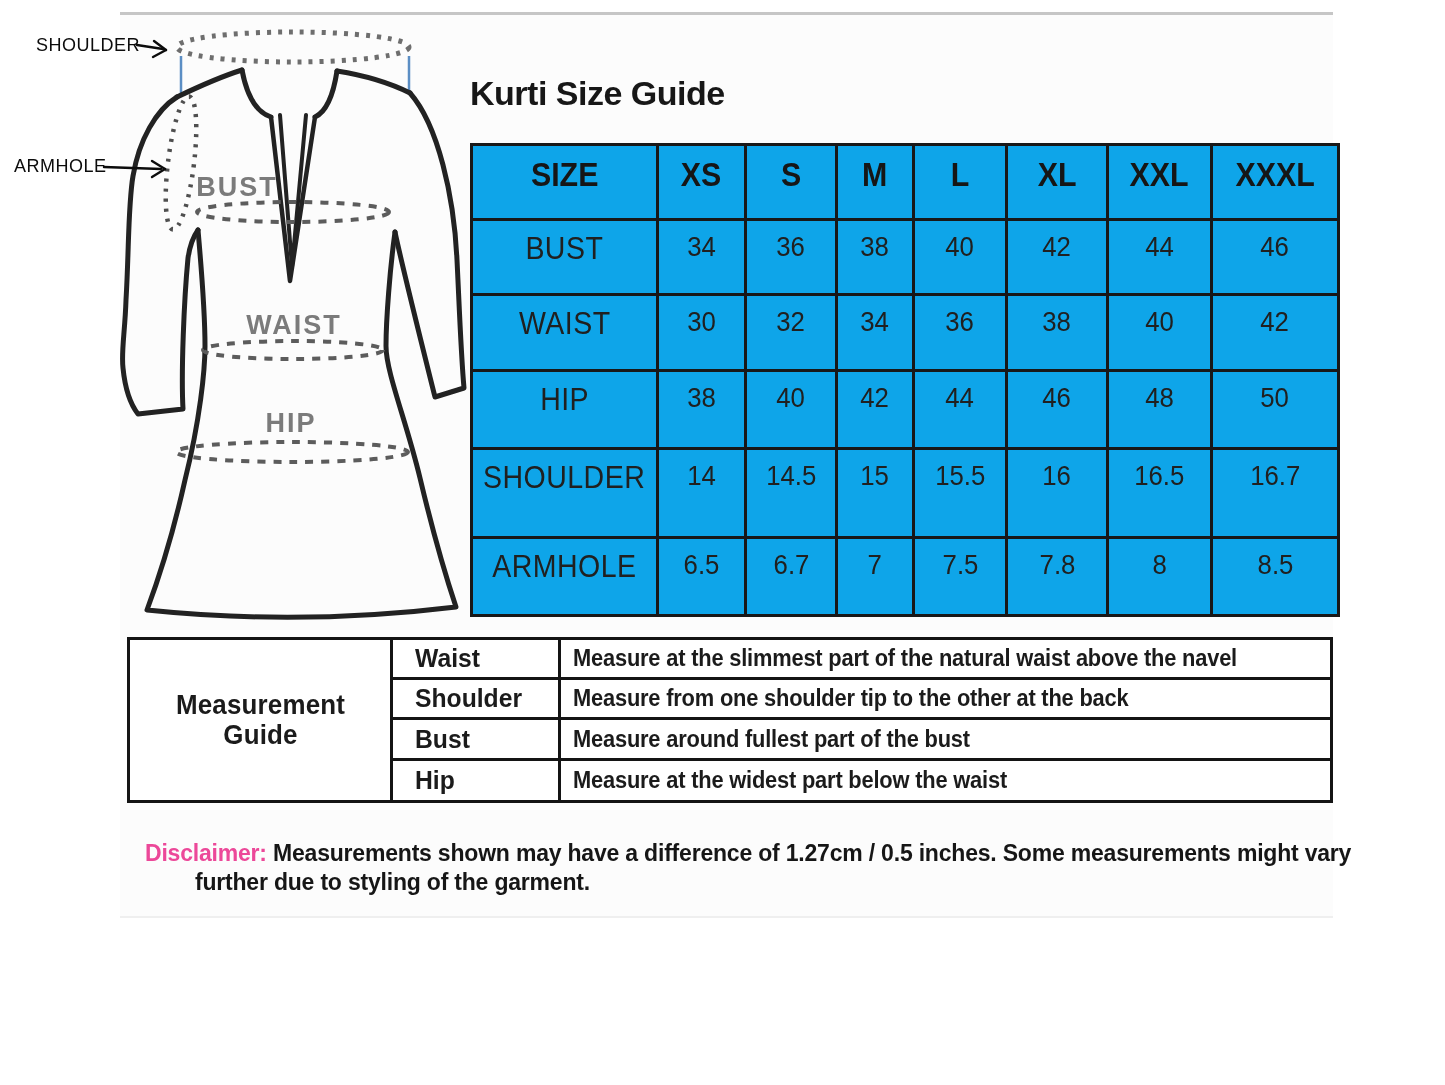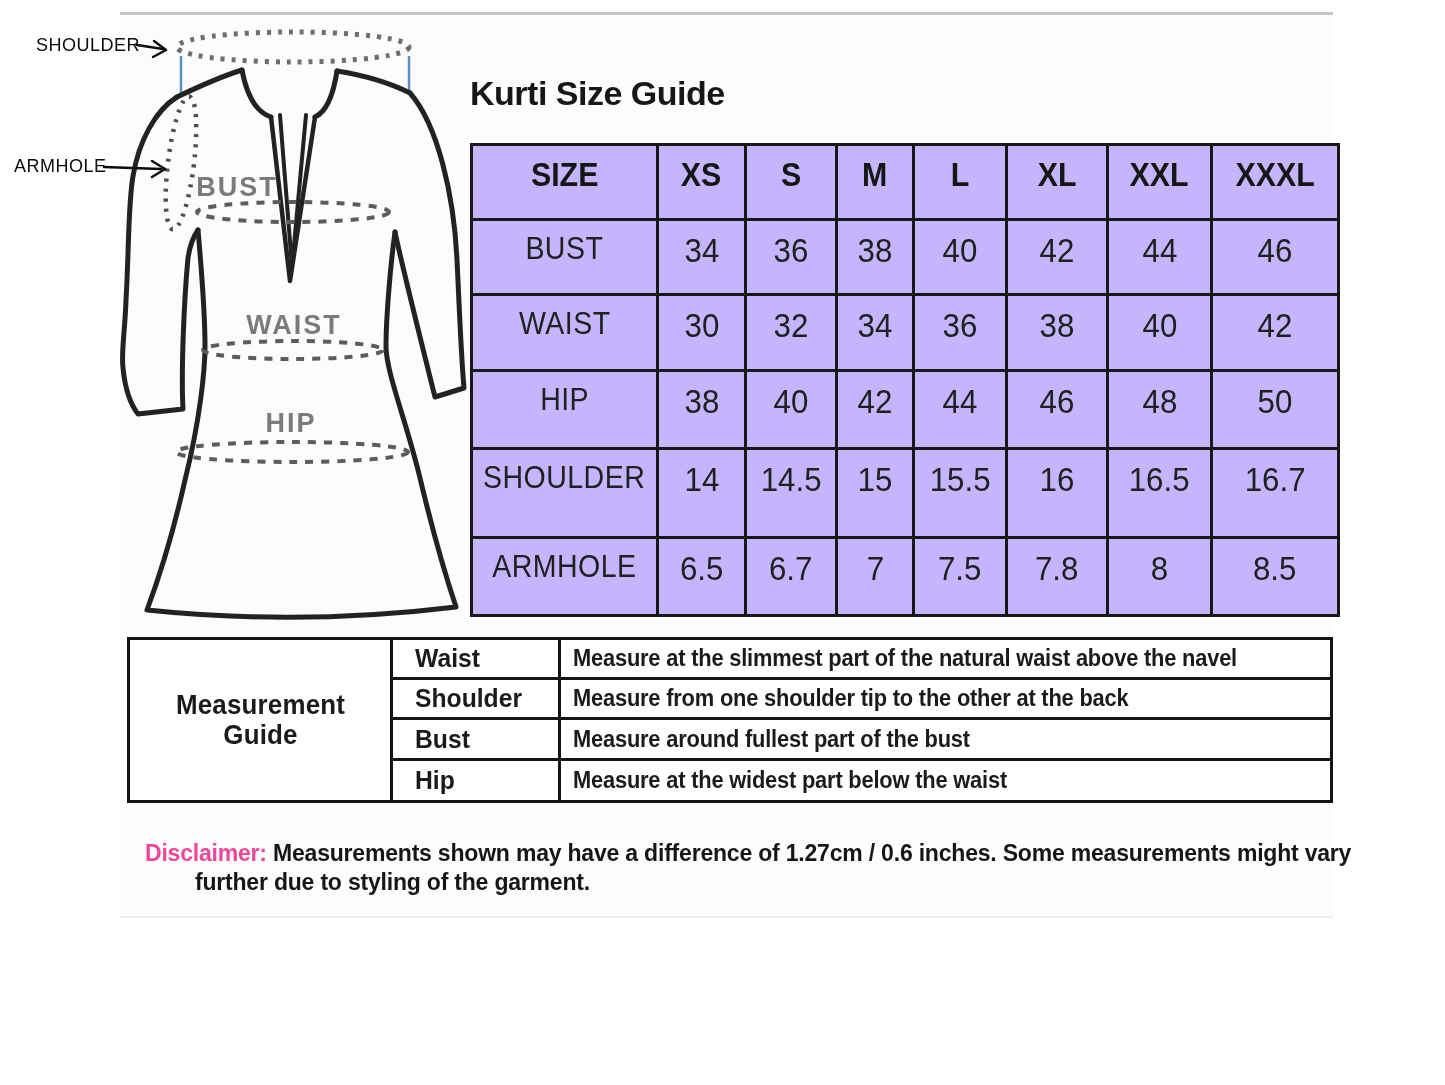--- a/index.html
+++ b/index.html
@@ -33,27 +33,27 @@
     font-size:34px; font-weight:bold; letter-spacing:-0.5px;
     color:#171717;
   }
 
   .cn { display:inline-block; transform:scaleX(0.92); transform-origin:center; }
 
   
   .size-table {
     position:absolute; left:470px; top:143px;
     border-collapse:collapse; table-layout:fixed;
-    background:#c4b5fd;
+    background:#0ea5e9;
   }
   .size-table th, .size-table td {
     border:3px solid #181818;
     text-align:center; vertical-align:top;
     padding:9px 0 0 0;
-    font-size:34px; line-height:1.2; color:#202020;
+    font-size:28px; line-height:1.2; color:#202020;
     font-weight:normal;
   }
   .size-table .hdr { font-weight:bold; font-size:33px; color:#161616; }
   .size-table .rowlab { font-size:31px; letter-spacing:0.5px; }
 
   
   .guide-table {
     position:absolute; left:127px; top:637px;
     border-collapse:collapse; table-layout:fixed;
     background:#ffffff;
@@ -239,15 +239,15 @@
         <td class="gt-label"><span class="cnl">Bust</span></td>
         <td class="gt-desc"><span class="cnl">Measure around fullest part of the bust</span></td>
       </tr>
       <tr style="height:42px">
         <td class="gt-label"><span class="cnl">Hip</span></td>
         <td class="gt-desc"><span class="cnl">Measure at the widest part below the waist</span></td>
       </tr>
     </tbody>
   </table>
 
-  <p class="disclaimer soft"><span class="dlabel">Disclaimer:</span> <span>Measurements shown may have a difference of 1.27cm / 0.6 inches. Some measurements might vary further due to styling of the garment.</span></p>
+  <p class="disclaimer soft"><span class="dlabel">Disclaimer:</span> <span>Measurements shown may have a difference of 1.27cm / 0.5 inches. Some measurements might vary further due to styling of the garment.</span></p>
 
 </div>
 
 </body></html>

